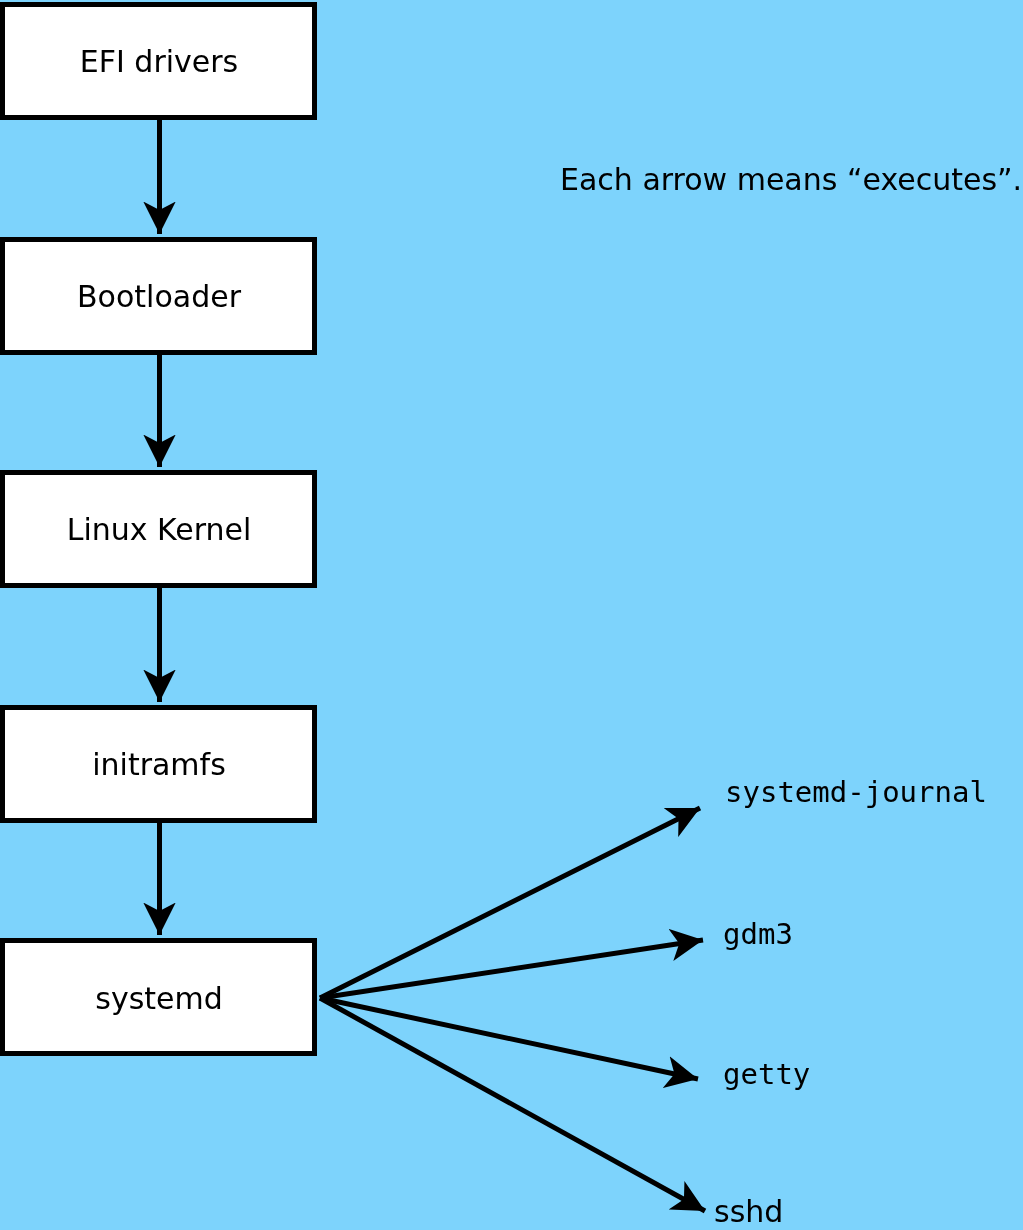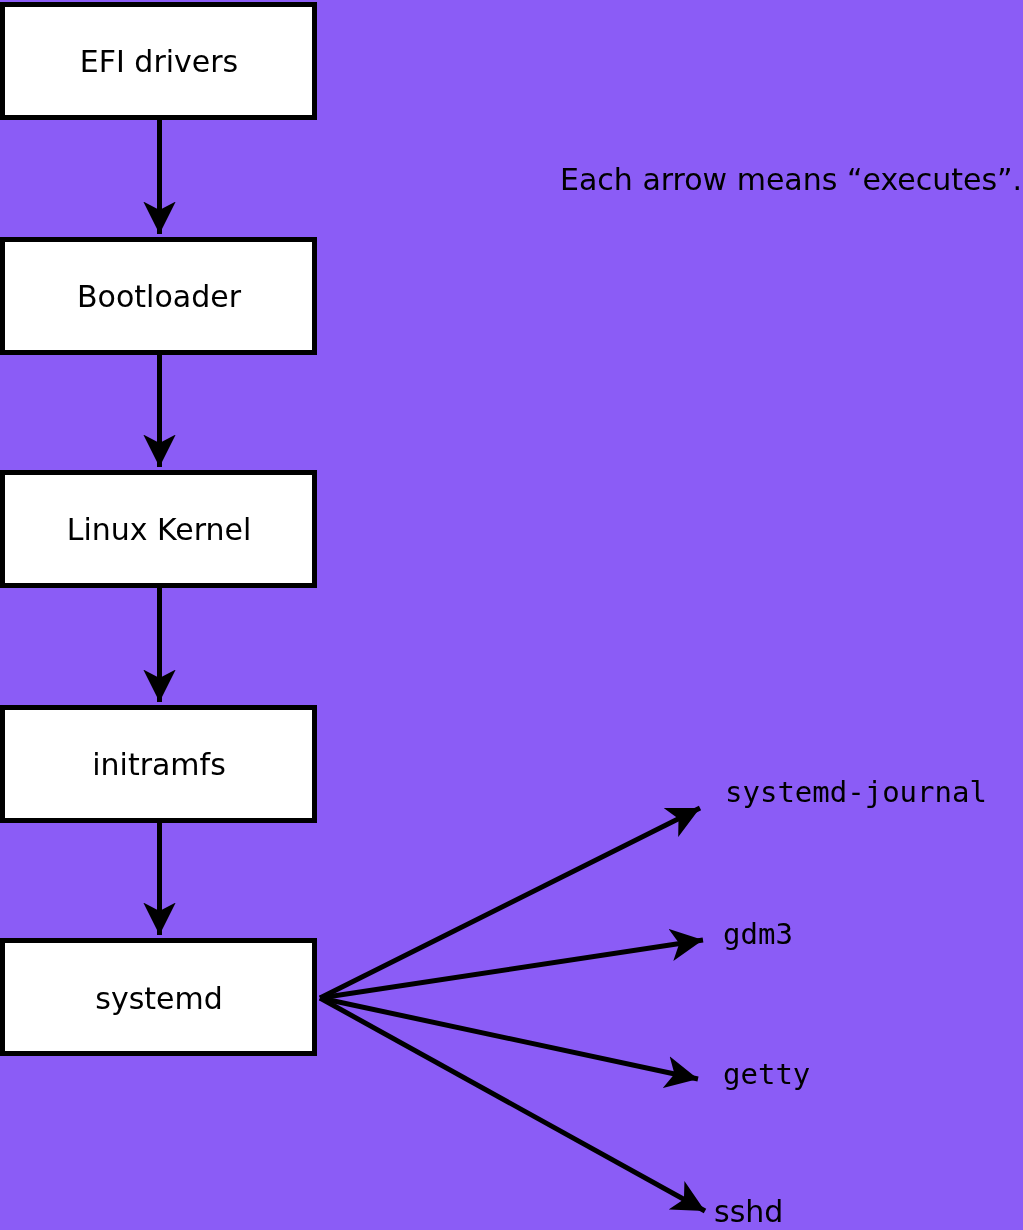--- a/index.html
+++ b/index.html
@@ -4,21 +4,21 @@
 <style>
   html, body {
     margin: 0;
     padding: 0;
     background: #ffffff;
   }
   .stage {
     position: relative;
     width: 1023px;
     height: 1230px;
-    background: #8b5cf6;
+    background: #7dd3fc;
     overflow: hidden;
   }
   svg text {
     fill: #000000;
   }
   .box-label {
     font-family: "DejaVu Sans", "Liberation Sans", sans-serif;
     font-size: 30px;
   }
   .annotation {

